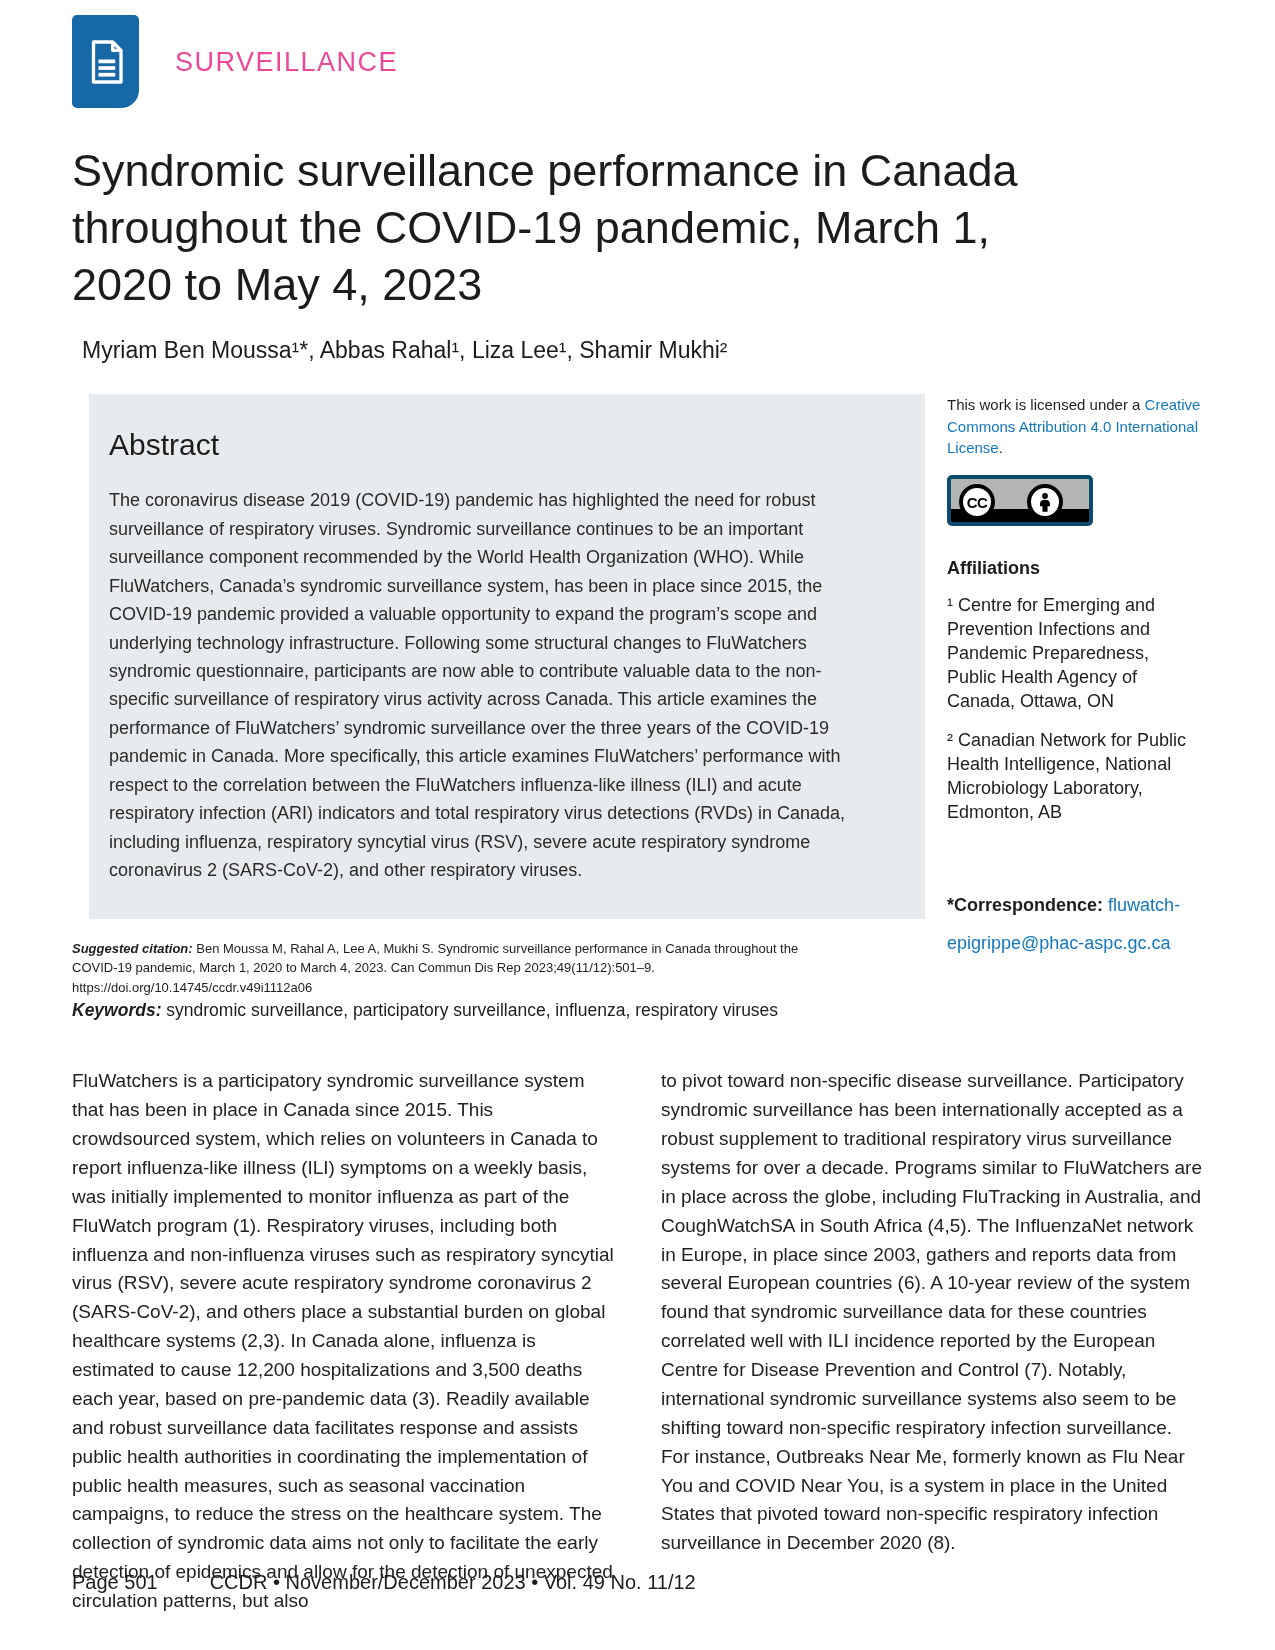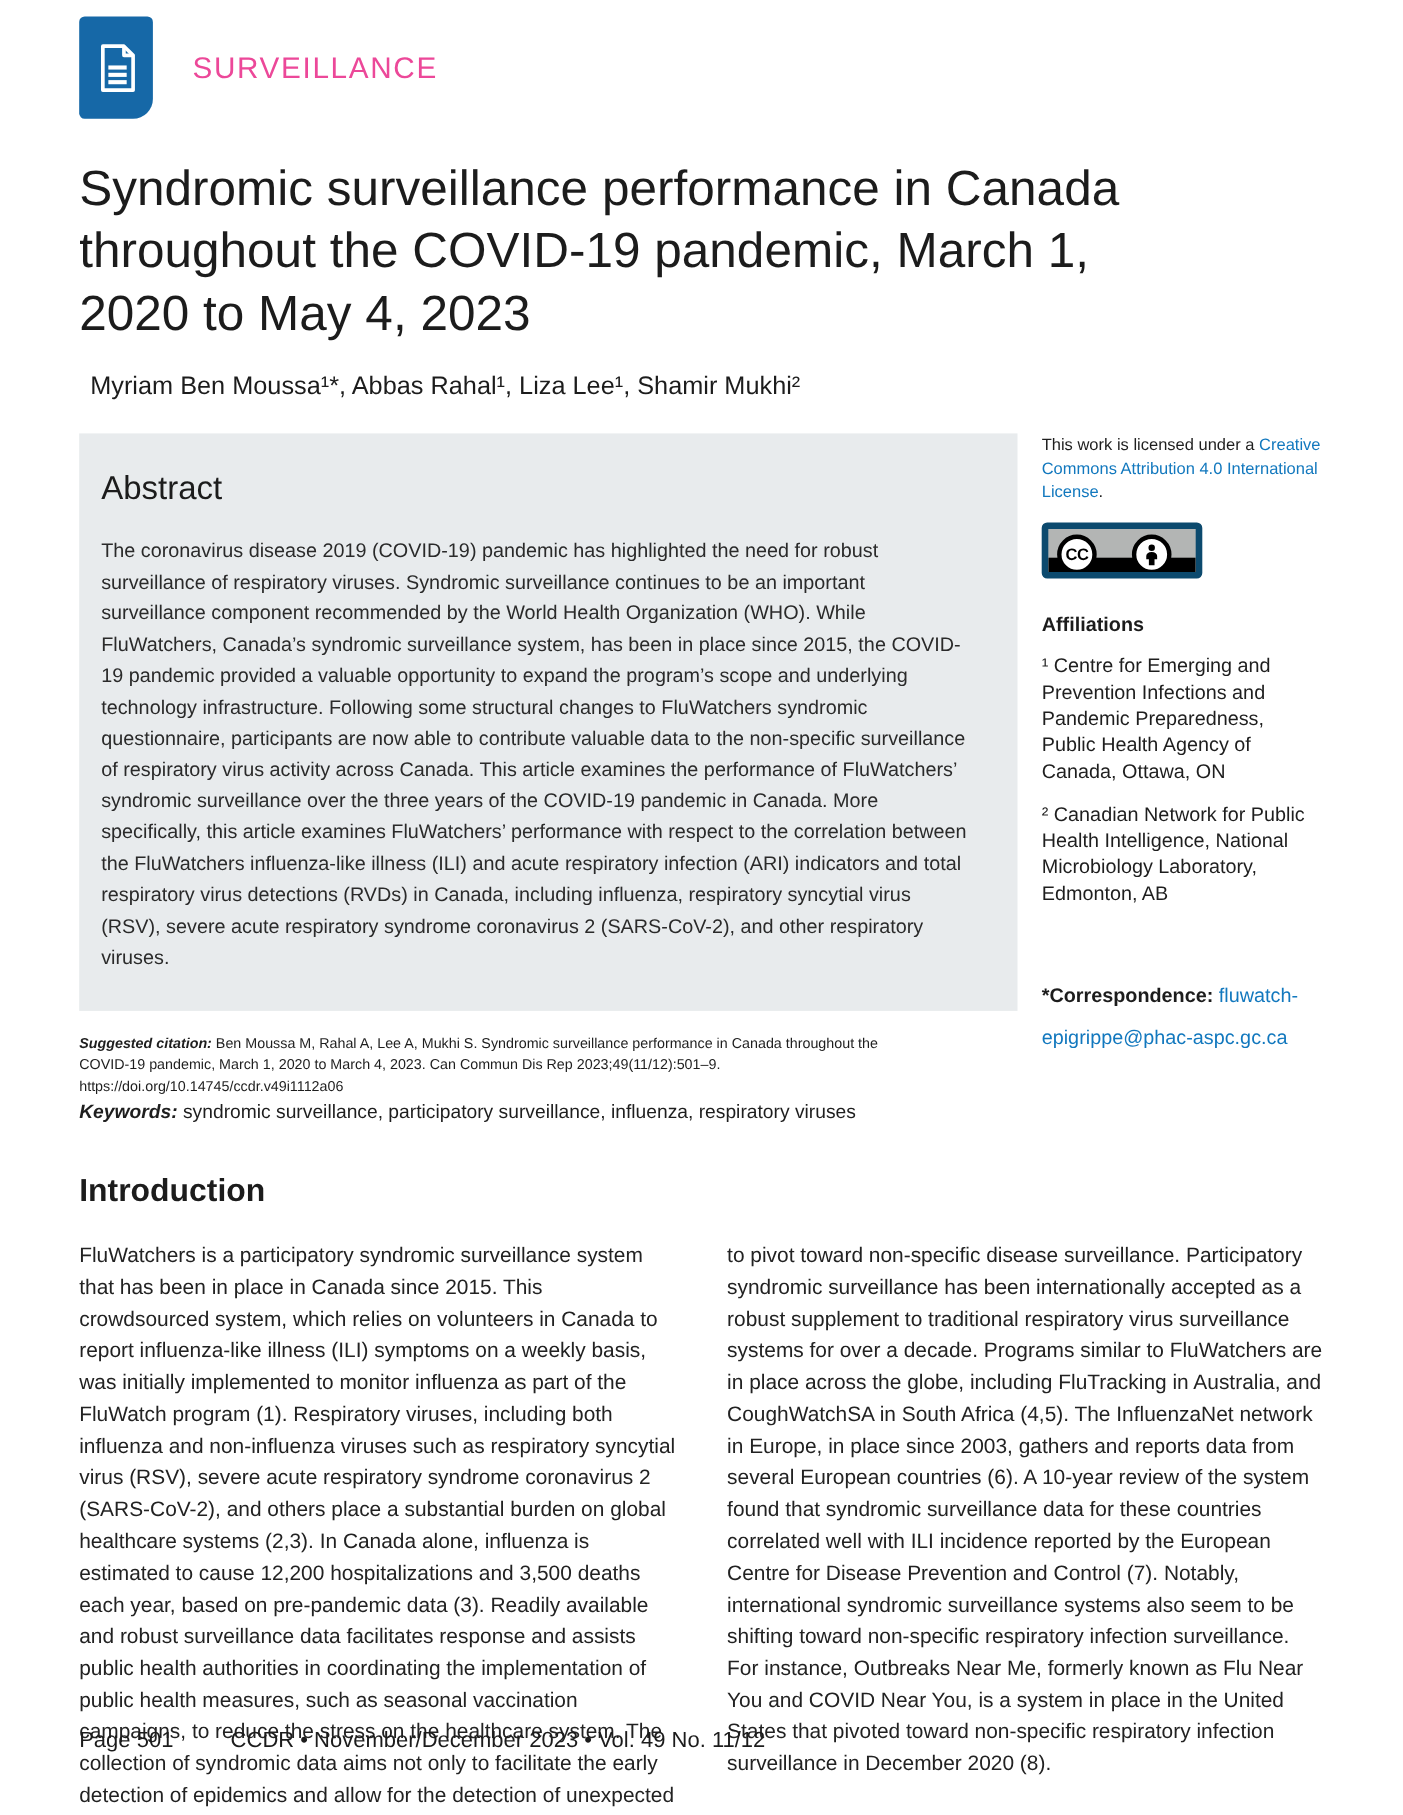--- a/index.html
+++ b/index.html
@@ -25,37 +25,37 @@
   
   .title {
     margin:34px 72px 0 72px; width:1000px;
     font-size:45px; line-height:1.27; font-weight:400; color:#1c1c1c;
   }
   .authors { margin:24px 72px 0 82px; font-size:23px; color:#1c1c1c; }
 
   
   .main-row { display:flex; padding:0 72px; margin-top:30px; }
   .main-left { width:853px; flex:none; }
-  .abstract-box { background:#e8ebed; padding:34px 44px 34px 20px; }
+  .abstract-box { background:#e8ebed; padding:34px 44px 34px 20px;margin-left:17px; }
   .abstract-box h2 { font-size:30px; font-weight:500; color:#1c1c1c; }
   .abstract-box p { margin-top:24px; font-size:18px; line-height:1.58; color:#2a2a2a; max-width:790px; }
 
   .citation { margin-top:20px; width:760px; font-size:13px; line-height:1.5; color:#1e1e1e; }
   .keywords { width:760px; font-size:17.5px; line-height:1.5; color:#1e1e1e; }
   .cite-label { font-weight:700; font-style:italic; }
 
   
   .sidebar { margin-left:22px; width:255px; flex:none; }
   .license { font-size:15px; line-height:1.42; color:#1e1e1e; }
   .license a { color:#1278be; text-decoration:none; }
 
   .cc-badge {
     margin-top:17px; position:relative;
     width:146px; height:51px; background:#b3b5b4;
-    border:6px solid #0c4a6e; border-radius:5px; overflow:hidden;
+    border:4px solid #0c4a6e; border-radius:5px; overflow:hidden;
   }
   .cc-strip { position:absolute; left:0; right:0; bottom:0; height:13px; background:#000; }
   .by-text {
     position:absolute; bottom:0; left:76px; width:40px; text-align:center;
     color:#fff; font-size:11px; font-weight:700; line-height:13px;
   }
   .cc-circle {
     position:absolute; top:5px; width:36px; height:36px;
     background:#fff; border:4px solid #000; border-radius:50%;
     display:flex; align-items:center; justify-content:center; z-index:2;
@@ -150,21 +150,20 @@
 
       <p class="correspondence">
         <span class="corr-label">*Correspondence:</span>
         <a href="#">fluwatch-epigrippe@phac-aspc.gc.ca</a>
       </p>
     </aside>
 
   </div>
 
   <section class="intro">
-    <h2>Introduction</h2>
     <div class="intro-cols">
       <p>FluWatchers is a participatory syndromic surveillance system that has been in place in Canada since 2015. This crowdsourced system, which relies on volunteers in Canada to report influenza-like illness (ILI) symptoms on a weekly basis, was initially implemented to monitor influenza as part of the FluWatch program (1). Respiratory viruses, including both influenza and non-influenza viruses such as respiratory syncytial virus (RSV), severe acute respiratory syndrome coronavirus 2 (SARS-CoV-2), and others place a substantial burden on global healthcare systems (2,3). In Canada alone, influenza is estimated to cause 12,200 hospitalizations and 3,500 deaths each year, based on pre-pandemic data (3). Readily available and robust surveillance data facilitates response and assists public health authorities in coordinating the implementation of public health measures, such as seasonal vaccination campaigns, to reduce the stress on the healthcare system. The collection of syndromic data aims not only to facilitate the early detection of epidemics and allow for the detection of unexpected circulation patterns, but also</p>
       <p>to pivot toward non-specific disease surveillance. Participatory syndromic surveillance has been internationally accepted as a robust supplement to traditional respiratory virus surveillance systems for over a decade. Programs similar to FluWatchers are in place across the globe, including FluTracking in Australia, and CoughWatchSA in South Africa (4,5). The InfluenzaNet network in Europe, in place since 2003, gathers and reports data from several European countries (6). A 10-year review of the system found that syndromic surveillance data for these countries correlated well with ILI incidence reported by the European Centre for Disease Prevention and Control (7). Notably, international syndromic surveillance systems also seem to be shifting toward non-specific respiratory infection surveillance. For instance, Outbreaks Near Me, formerly known as Flu Near You and COVID Near You, is a system in place in the United States that pivoted toward non-specific respiratory infection surveillance in December 2020 (8).</p>
     </div>
   </section>
 
   <footer class="footer">
     <span>Page 501</span>
     <span class="journal">CCDR • November/December 2023 • Vol. 49 No. 11/12</span>
   </footer>

